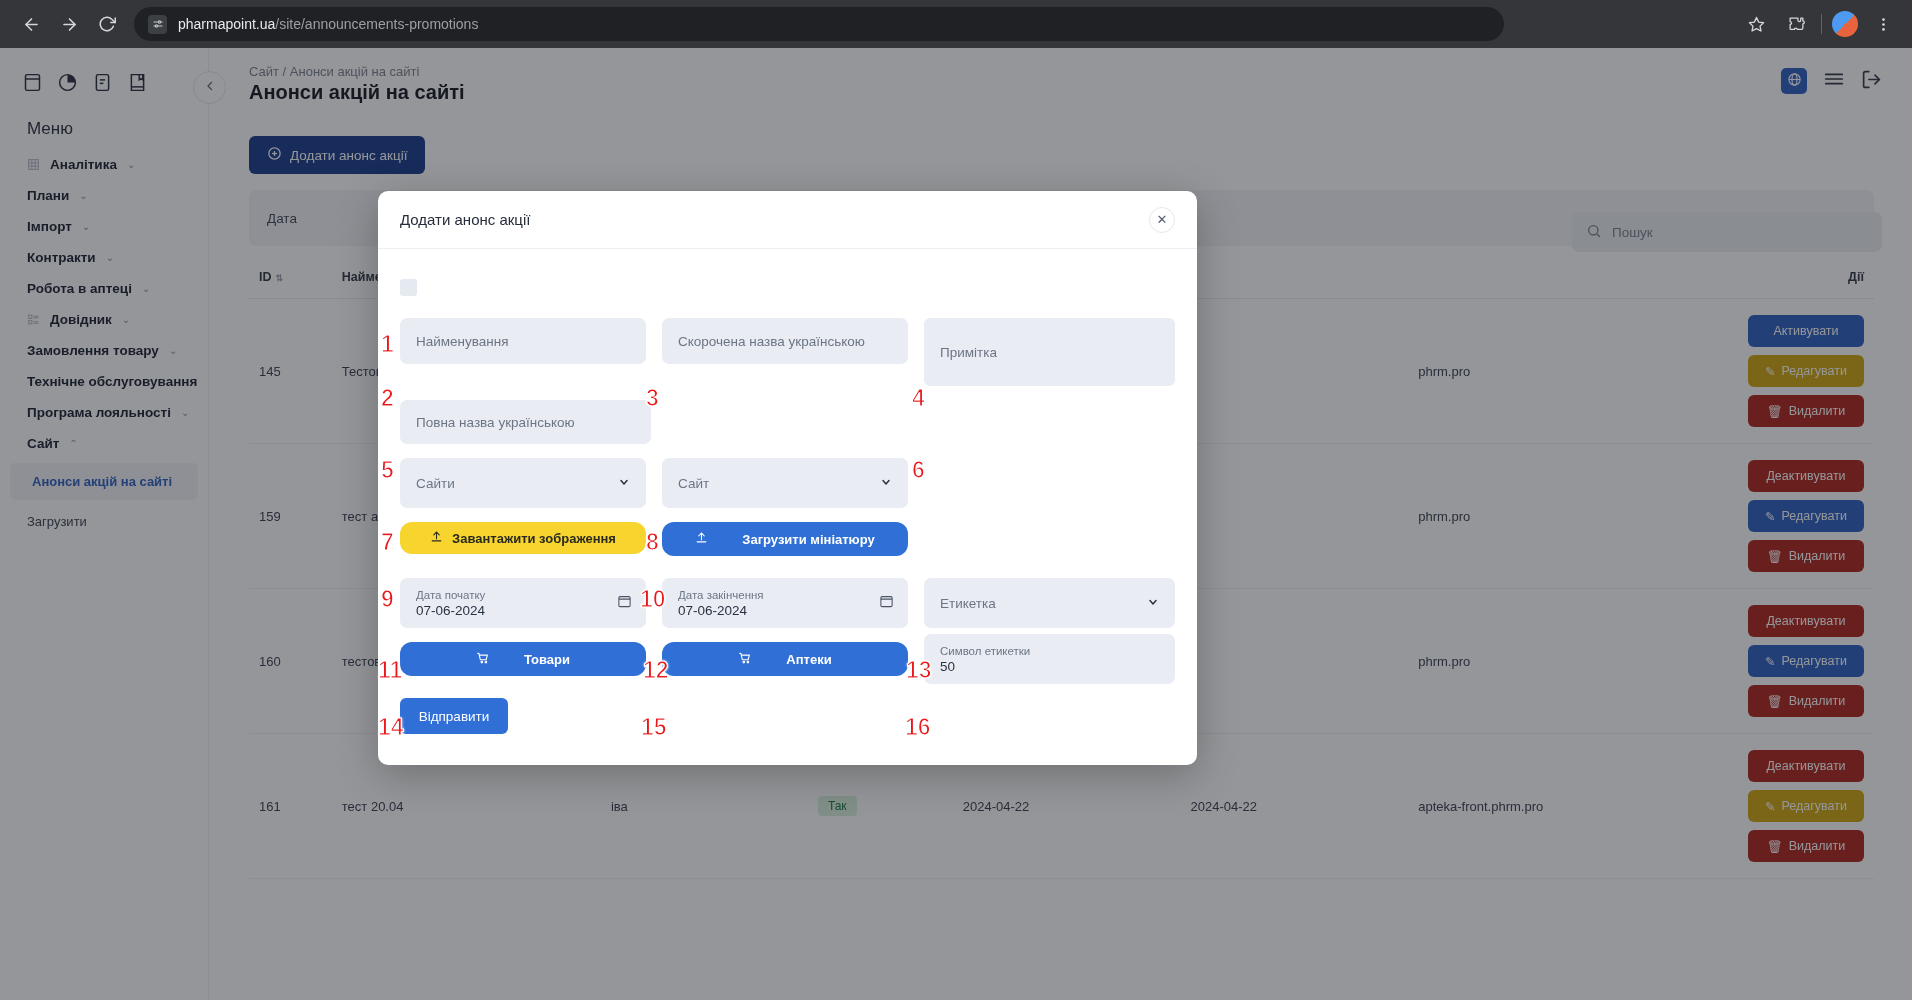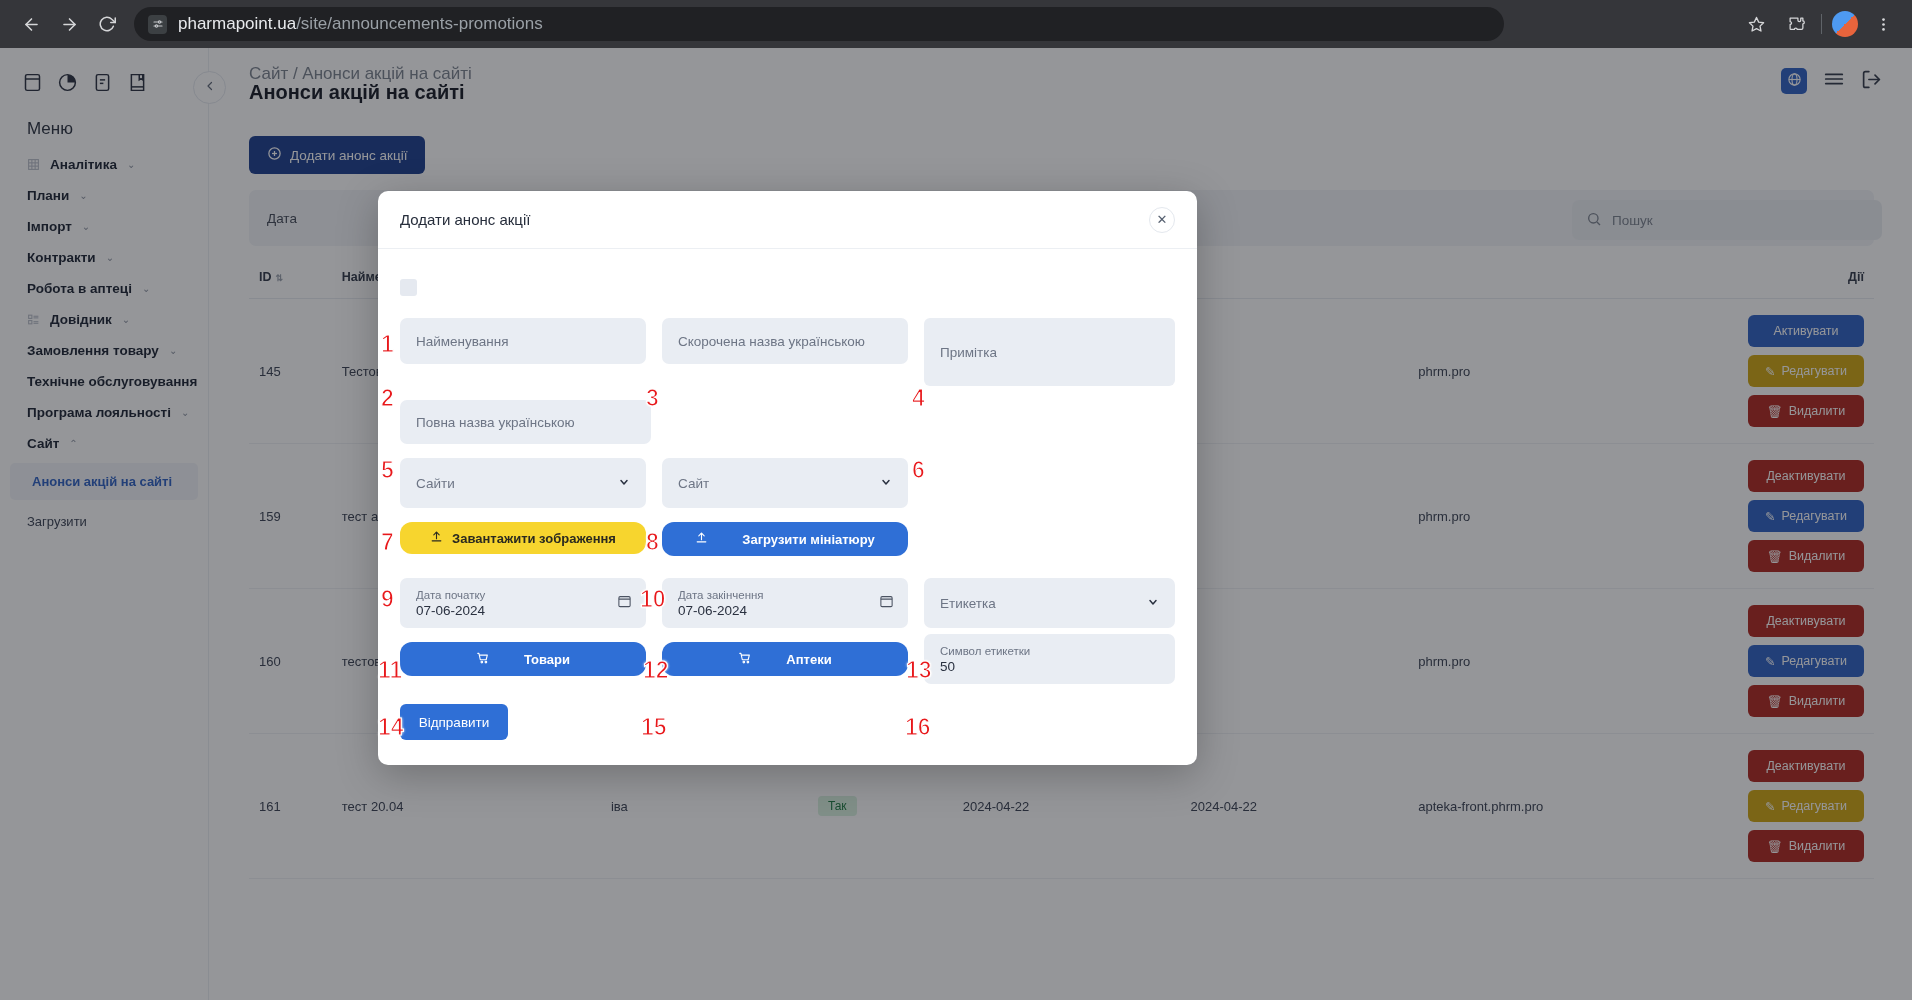--- a/index.html
+++ b/index.html
@@ -26,21 +26,21 @@
     background: #202124; border-radius: 18px;
     display: flex; align-items: center; padding: 0 14px; gap: 11px;
     max-width: 1370px;
   }
   .omnibox .site-icon {
     width: 19px; height: 19px; border-radius: 4px;
     background: #3c4043; display: flex; align-items: center; justify-content: center;
     flex: 0 0 auto;
   }
   .url-text {
-    font-size: 17px; color: #9aa0a6; white-space: nowrap; overflow: hidden;
+    font-size: 14px; color: #9aa0a6; white-space: nowrap; overflow: hidden;
   }
   .url-text b { color: #e8eaed; font-weight: 400; }
   .chrome-right { display: flex; align-items: center; gap: 10px; margin-left: auto; }
   .chrome-right .nav-btn { width: 30px; height: 30px; }
   .chrome-sep { width: 1px; height: 20px; background: #5f6368; }
   .profile-dot {
     width: 26px; height: 26px; border-radius: 50%;
     background: linear-gradient(135deg,#4e9af1 0 50%, #e8643c 50% 100%);
   }
 
@@ -68,42 +68,42 @@
   }
   .sb-plain { padding: 10px 0 10px 27px; font-size: 13px; color: #3b4354; }
 
   .content { position: absolute; left: 209px; top: 0; width: 1703px; height: 952px; background: #fff; }
   .collapse-btn {
     position: absolute; left: -16px; top: 23px; width: 33px; height: 33px;
     border-radius: 50%; background: #fff; border: 1px solid #e4e8ee;
     display: flex; align-items: center; justify-content: center; color: #606878;
     font-size: 13px;
   }
-  .breadcrumb { position: absolute; left: 40px; top: 16px; font-size: 17px; color: #7b838f; }
+  .breadcrumb { position: absolute; left: 40px; top: 16px; font-size: 13px; color: #7b838f; }
   .page-title { position: absolute; left: 40px; top: 33px; font-size: 20px; font-weight: bold; color: #161b26; }
   .topright { position: absolute; right: 30px; top: 20px; display: flex; align-items: center; gap: 16px; }
   .tr-sq {
     width: 26px; height: 26px; border-radius: 5px; background: #2f62c4;
     display: flex; align-items: center; justify-content: center; color: #fff;
   }
   .tr-ico { color: #323a49; display: flex; }
 
   .add-btn {
     position: absolute; left: 40px; top: 88px; height: 38px;
     background: #1d3f8f; color: #fff; border-radius: 6px;
     display: flex; align-items: center; gap: 8px; padding: 0 18px;
     font-size: 13.5px; white-space: nowrap;
   }
   .filter-bar {
     position: absolute; left: 40px; top: 142px; width: 1625px; height: 56px;
     background: #f2f4f7; border-radius: 7px; display: flex; align-items: center;
     padding: 0 18px; font-size: 13.5px; color: #444b59;
   }
   .search-box {
-    position: absolute; right: 30px; top: 152px; width: 310px; height: 40px;
+    position: absolute; right: 30px; top: 164px; width: 310px; height: 40px;
     background: #eceff3; border-radius: 7px; display: flex; align-items: center;
     gap: 10px; padding: 0 14px; font-size: 13.5px; color: #7b838f;
   }
 
   table.grid { position: absolute; left: 40px; top: 208px; width: 1625px; border-collapse: collapse; }
   table.grid th {
     font-size: 12.5px; color: #323a49; text-align: left; font-weight: bold;
     padding: 14px 10px; border-bottom: 1px solid #e8ebf0; white-space: nowrap;
   }
   table.grid td {
@@ -173,21 +173,21 @@
 
   .btn {
     height: 32px; border-radius: 12px; display: flex; align-items: center;
     justify-content: center; gap: 9px; font-size: 13px; font-weight: bold;
   }
   .btn.yellow { background: #f7d52e; color: #2a2a20; }
   .btn.blue { background: #2f6fd6; color: #fff; gap: 34px; }
   .btn.h34 { height: 34px; }
 
   .submit {
-    margin: 20px 0 0 0; width: 108px; height: 36px; background: #2f6fd6; color: #fff;
+    margin: 14px 0 0 0; width: 108px; height: 36px; background: #2f6fd6; color: #fff;
     border-radius: 6px; display: flex; align-items: center; justify-content: center;
     font-size: 13.5px;
   }
 
   
   .marker {
     position: absolute; color: #e8181b; font-size: 23px; font-weight: bold;
     -webkit-text-stroke: 1.2px #fff; text-shadow: 0 0 3px #fff, 0 0 3px #fff;
     z-index: 50; line-height: 1;
   }

